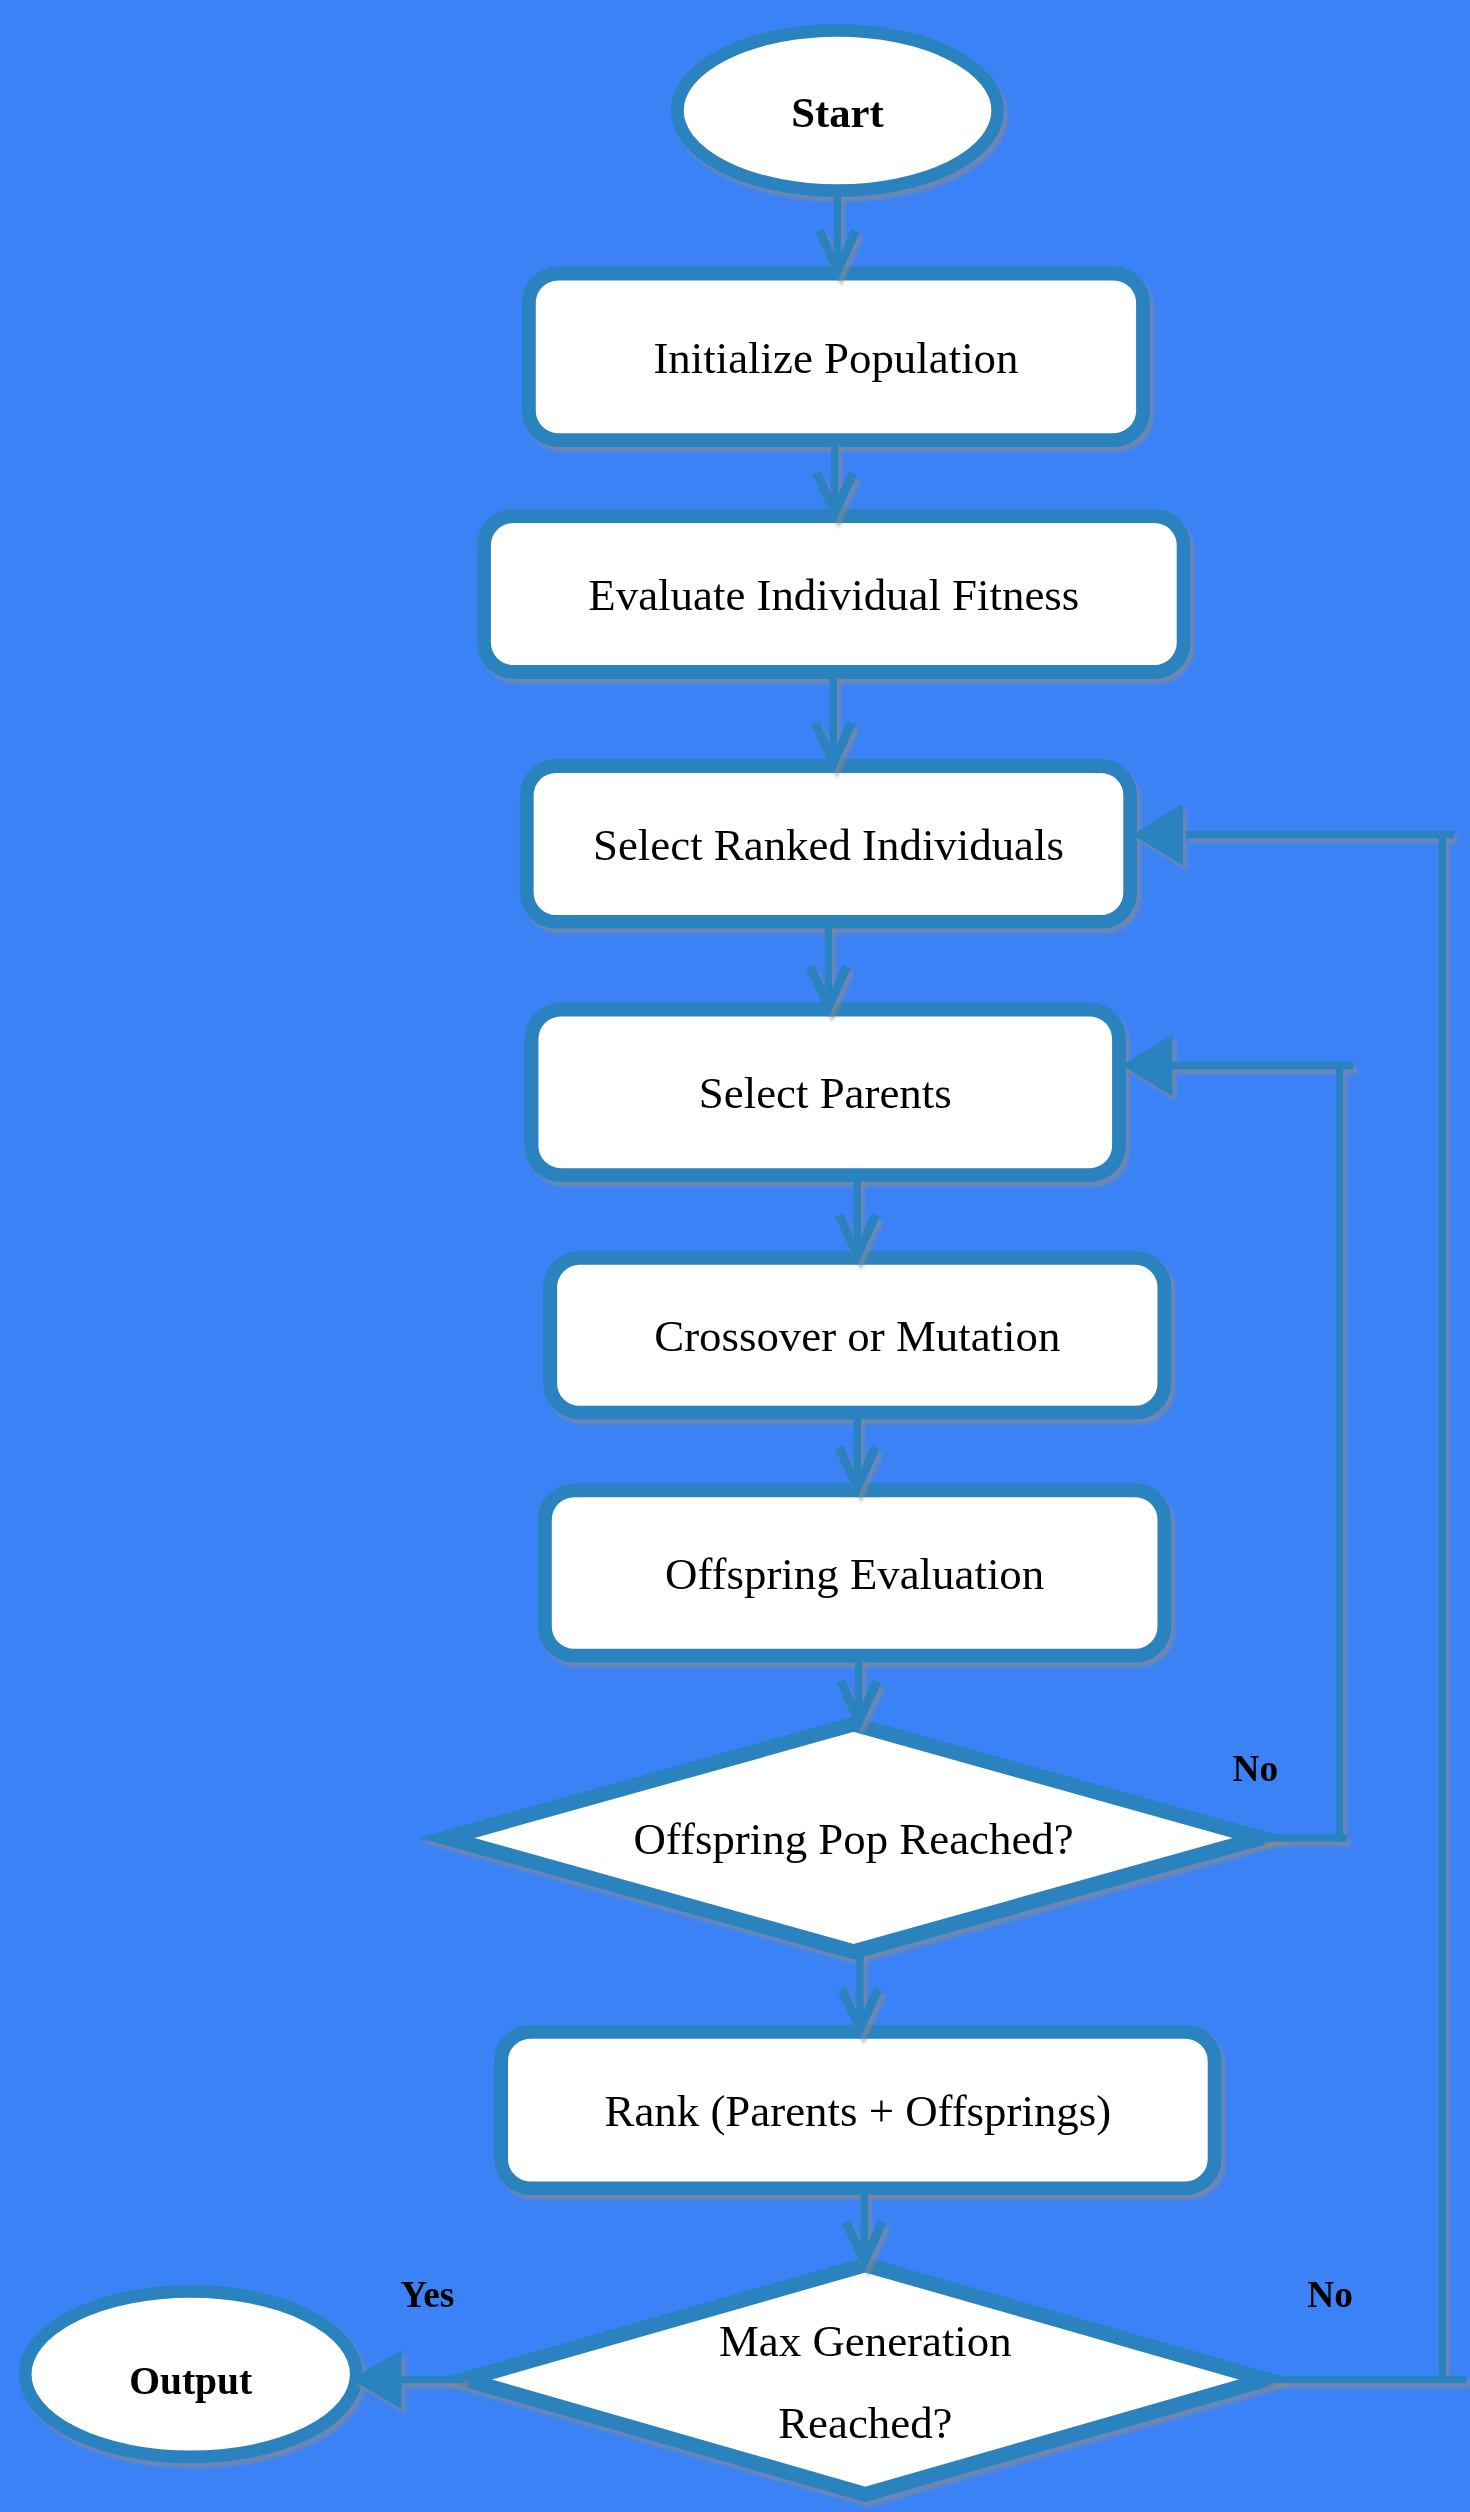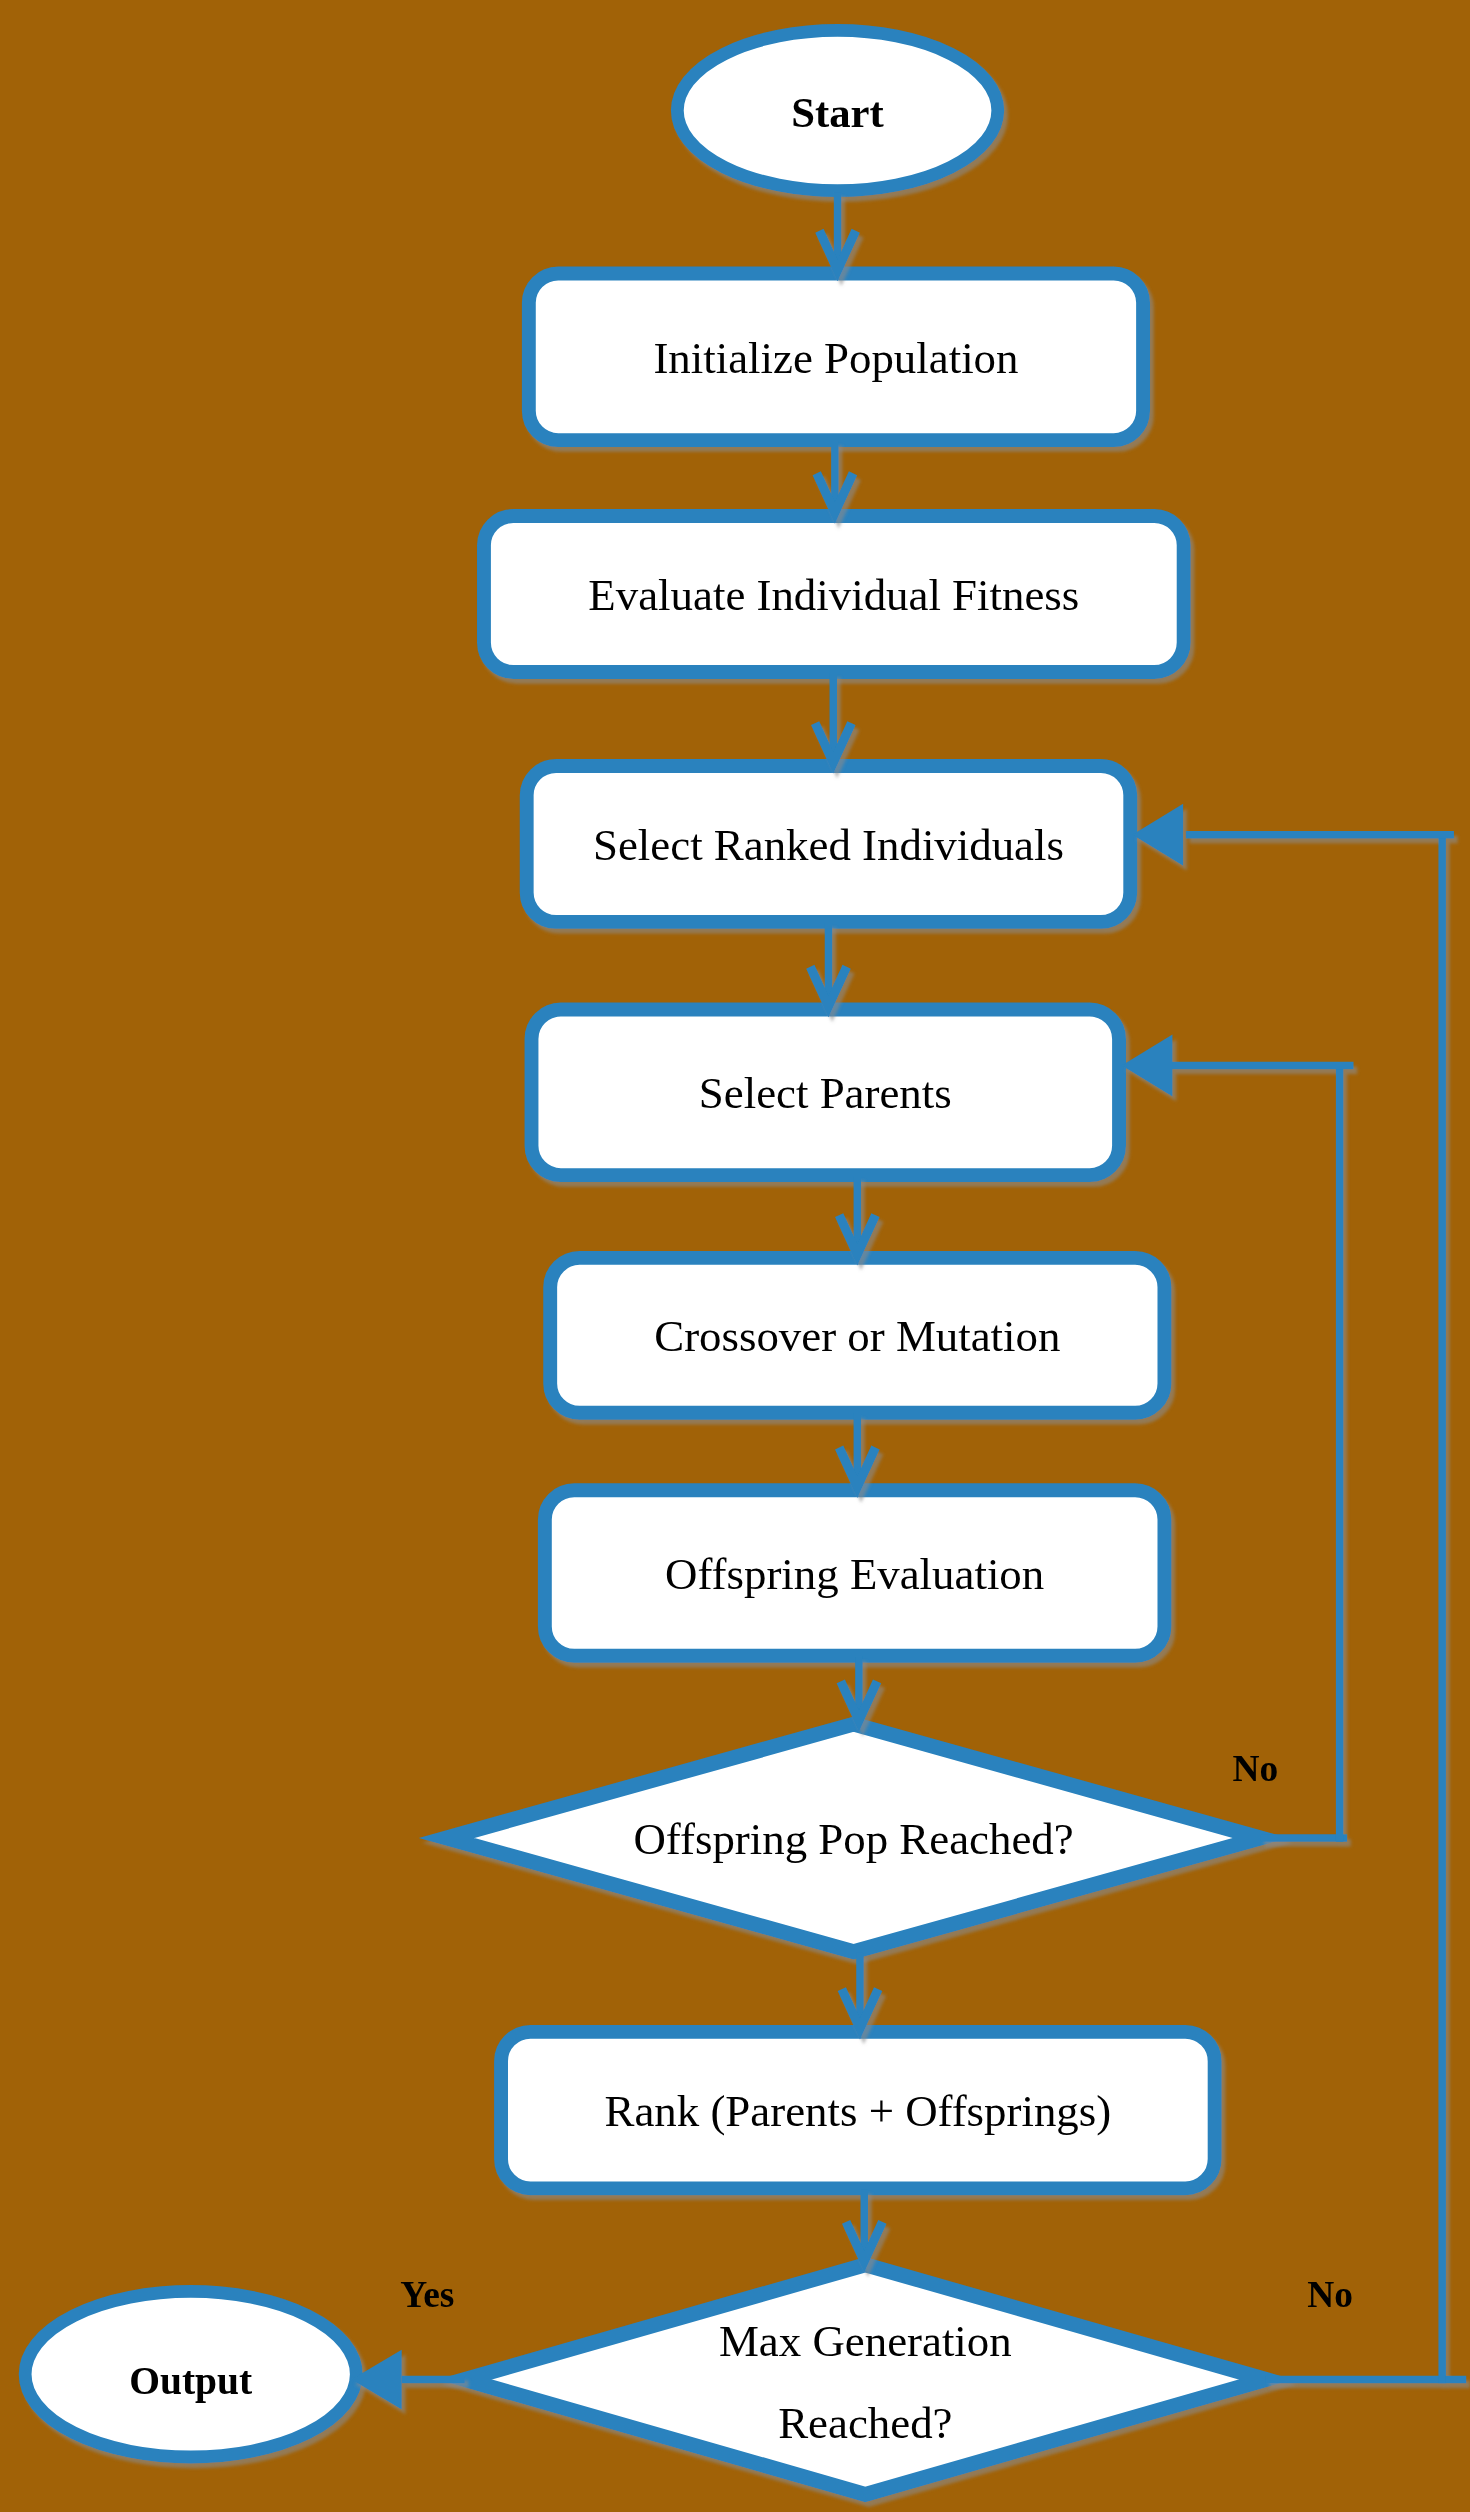--- a/index.html
+++ b/index.html
@@ -1,16 +1,16 @@
 <!DOCTYPE html>
 <html style="font-size:8.5px"><head>
 <meta charset="utf-8">
 <style>
   html,body{margin:0;padding:0;background:#ffffff;}
-  .canvas{width:1470px;height:2512px;position:relative;background:#a16207;overflow:hidden;}
+  .canvas{width:1470px;height:2512px;position:relative;background:#3b82f6;overflow:hidden;}
   svg{display:block;}
   .shape{fill:#ffffff;stroke:#2982BE;}
   .box{stroke-width:26px;}
   .diamond{stroke-width:28px;stroke-linejoin:miter;}
   .terminator{stroke-width:24px;}
   .conn{stroke:#2982BE;stroke-width:14px;fill:none;}
   .chev{stroke:#2982BE;stroke-width:17px;fill:none;stroke-linejoin:miter;}
   .head{fill:#2982BE;stroke:none;}
   .node-label{font-family:"Liberation Serif","DejaVu Serif",serif;font-size:84px;fill:#000000;text-anchor:middle;}
   .term-label{font-family:"Liberation Serif","DejaVu Serif",serif;font-weight:bold;fill:#000000;text-anchor:middle;}

